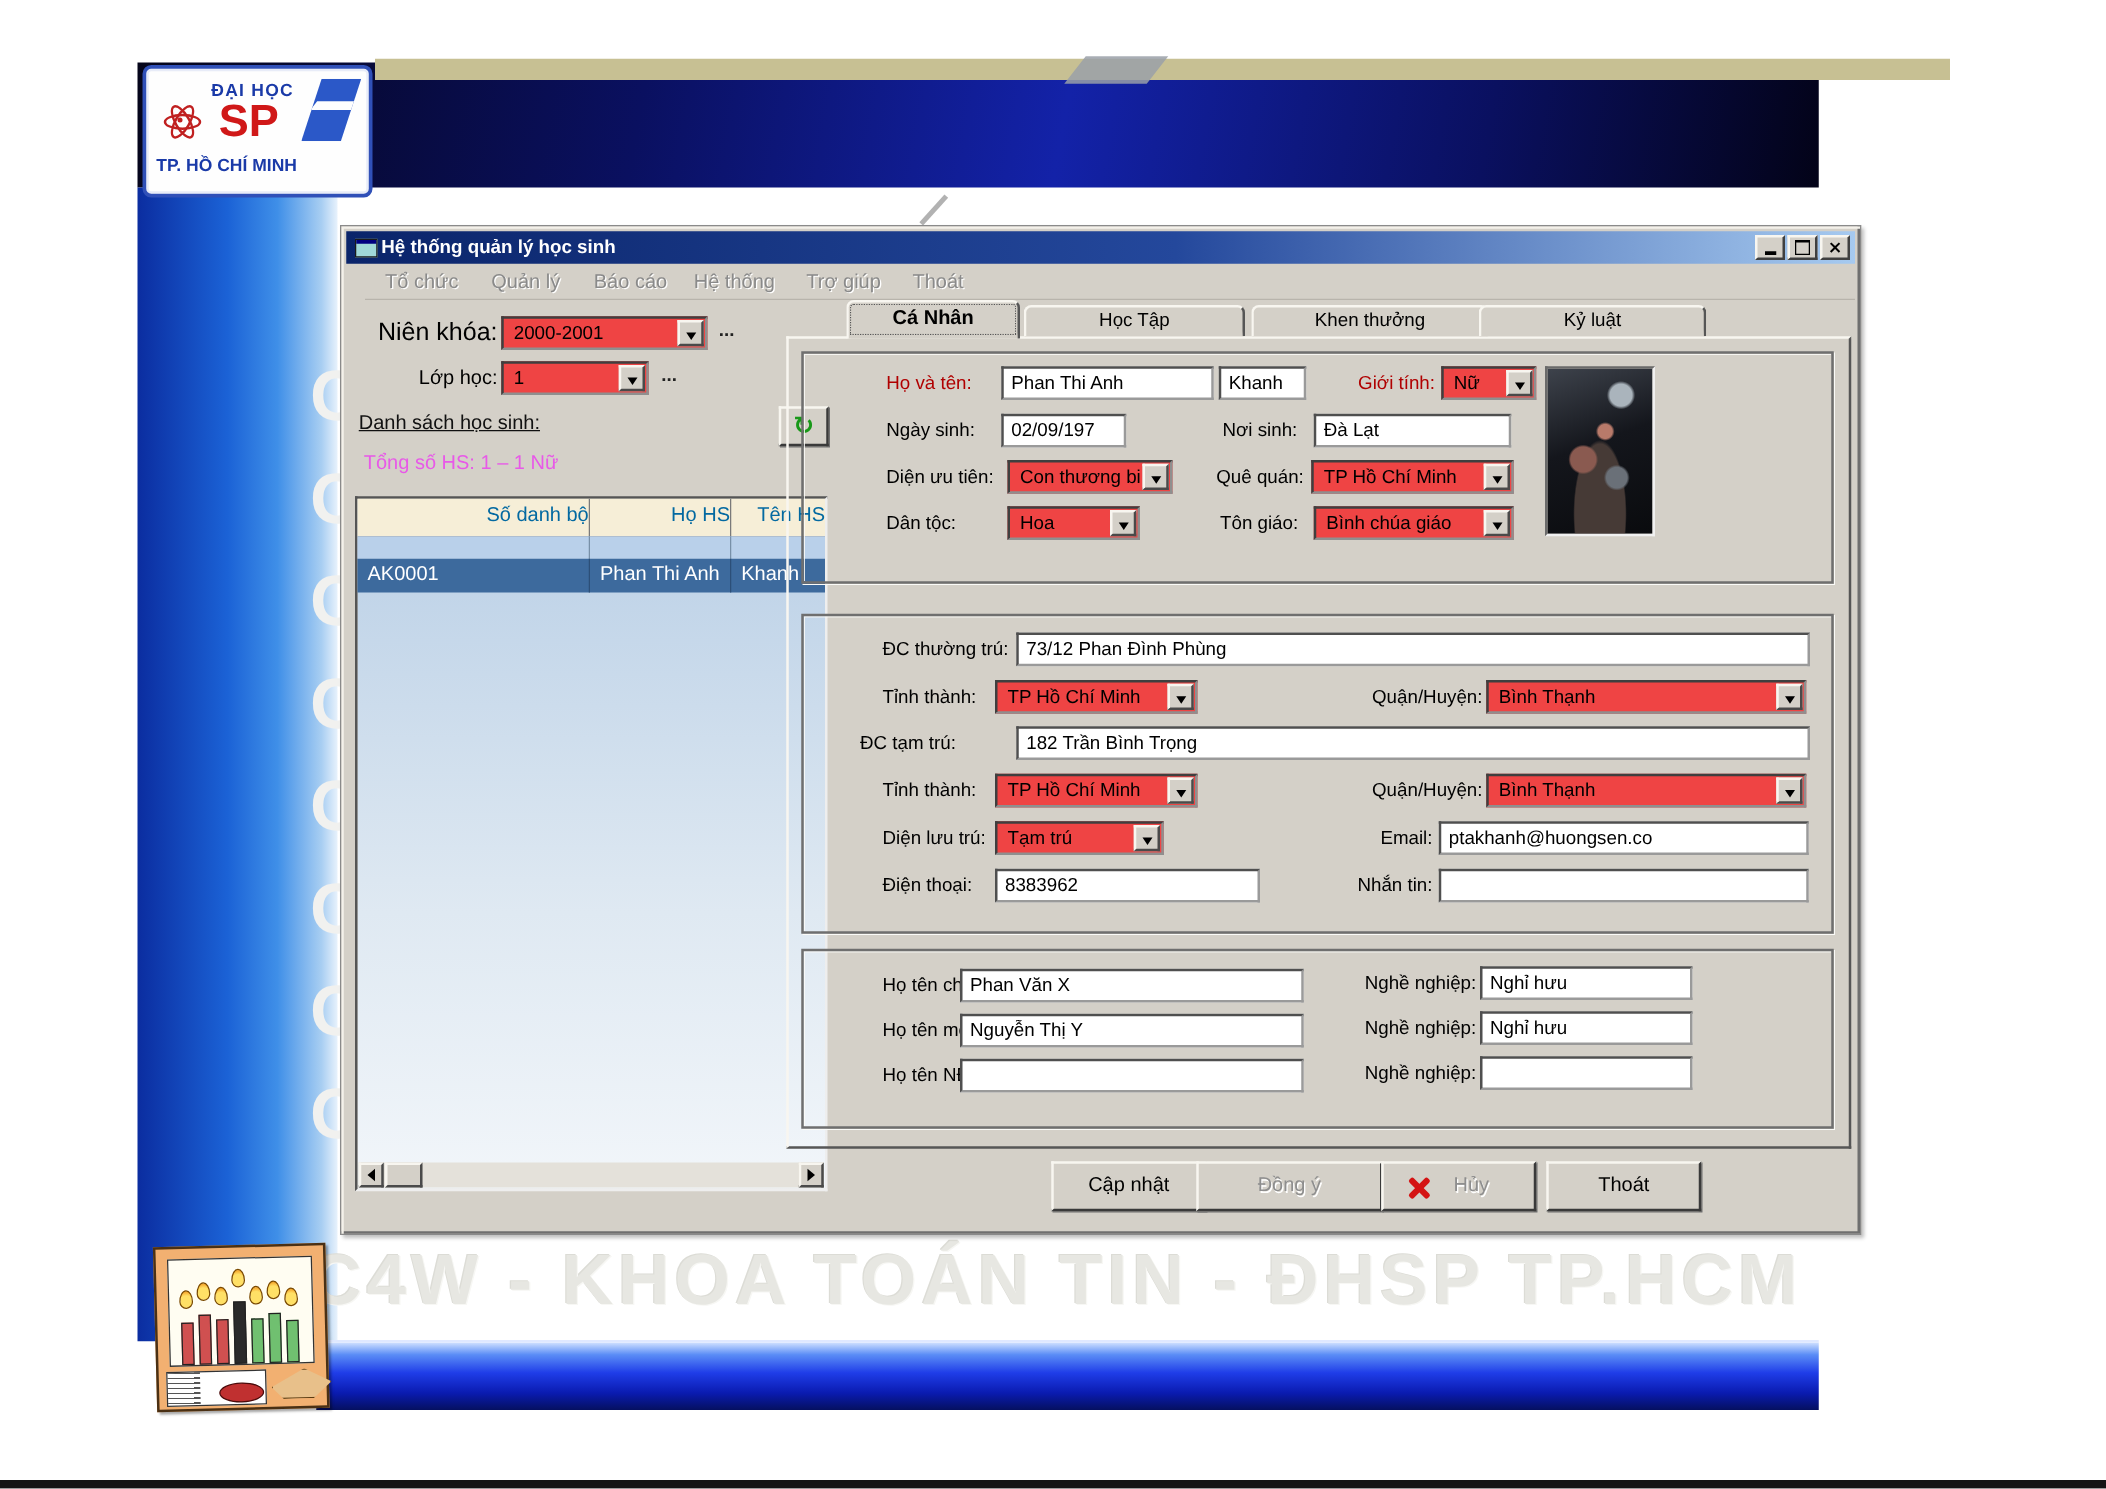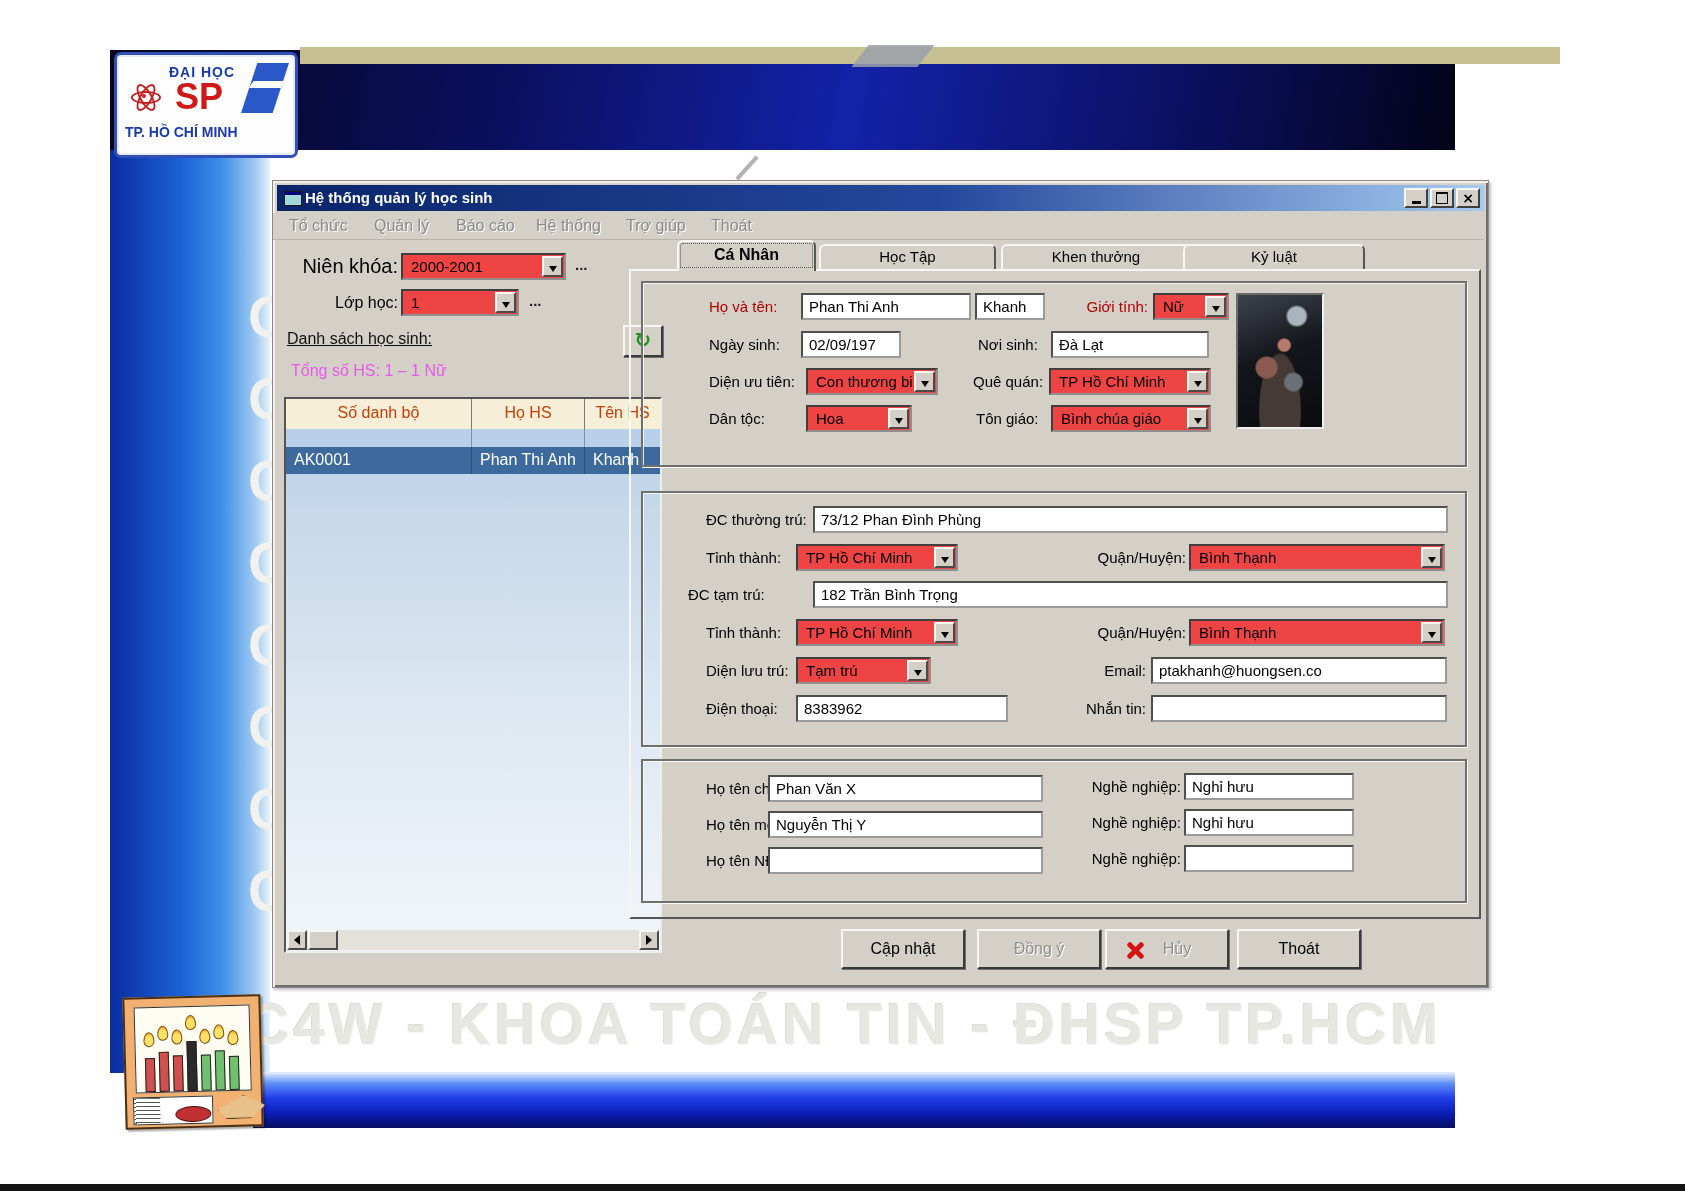--- a/index.html
+++ b/index.html
@@ -57,21 +57,21 @@
   .titlebar{position:absolute;left:4px;top:4px;right:4px;height:26px;
        background:linear-gradient(90deg,#0a246a 0%,#24489c 55%,#a6caf0 100%)}
   .titlebar .t{position:absolute;left:28px;top:4px;font:bold 15px/18px "Liberation Sans",sans-serif;color:#fff}
   .wicon{position:absolute;left:7px;top:6px;width:16px;height:13px;background:#9fd8d8;border:1px solid #1a1a1a}
   .wicon::before{content:"";position:absolute;left:0;top:0;right:0;height:3px;background:#000080}
   .winbtn{position:absolute;top:3px;width:24px;height:20px;background:#d4d0c8;box-sizing:border-box;
        border:2px solid;border-color:#f8f6f0 #404040 #404040 #f8f6f0;display:flex;align-items:center;justify-content:center}
   .winbtn .mini{width:9px;height:3px;background:#000;margin-top:9px}
   .winbtn .maxi{width:10px;height:9px;border:1px solid #000;border-top:2px solid #000}
   .winbtn .clos{font:bold 14px/14px "DejaVu Sans",sans-serif;color:#000}
-  .menubar{position:absolute;left:0;top:32px;right:4px;height:26px;background:#d4d0c8;border-bottom:1px solid #b8b4ac}
+  .menubar{position:absolute;left:19px;top:32px;right:4px;height:26px;background:#d4d0c8;border-bottom:1px solid #b8b4ac}
   .mitem{position:absolute;top:3px;font:16px/20px "Liberation Sans",sans-serif;color:#8a8a8a;text-shadow:1px 1px 0 #fff;white-space:nowrap}
 
   
   .lbl{position:absolute;font:15px/27px "Liberation Sans",sans-serif;color:#000;white-space:nowrap}
   .lbl.rt{text-align:right}
   .red{color:#b00000}
   .inp{position:absolute;box-sizing:border-box;height:27px;background:#fff;color:#000;margin:0;
        border:2px solid;border-color:#4f4f4f #9a9a9a #9a9a9a #4f4f4f;
        font:15px/23px "Liberation Sans",sans-serif;padding:0 6px;outline:none}
   .combo{position:absolute;box-sizing:border-box;height:27px;background:#ef4444;
@@ -99,21 +99,21 @@
        border:2px solid;border-color:#f8f6f0 #565656 #d4d0c8 #f8f6f0;border-bottom:none;border-radius:6px 6px 0 0;
        font:15px/21px "Liberation Sans",sans-serif;text-align:center;color:#000}
   .tab.active{top:59px;height:31px;z-index:3;font-weight:bold;font-size:16px;line-height:25px;
        outline:1px dotted #555;outline-offset:-4px}
 
   
   .list{position:absolute;left:11px;top:216px;width:378px;height:556px;box-sizing:border-box;
        border:2px solid;border-color:#555 #eee #eee #555;background:linear-gradient(180deg,#b9cfe6 0%,#dfe9f2 60%,#f2f6fa 100%)}
   .lhdr{position:absolute;left:0;top:0;right:0;height:30px;background:#f6eed7;border-bottom:2px solid #6a6a6a;display:flex}
   .lhdr .hc{box-sizing:border-box;border-right:1px solid #7a7a7a;font:16px/28px "Liberation Sans",sans-serif;
-       color:#c2410c;text-align:center;overflow:hidden;white-space:nowrap}
+       color:#0369a1;text-align:right;overflow:hidden;white-space:nowrap}
   .lrow{position:absolute;left:0;right:0;display:flex}
   .lrow .rc{box-sizing:border-box;border-right:1px solid #7890a8;overflow:hidden;white-space:nowrap;
        font:16px/26px "Liberation Sans",sans-serif;padding-left:8px}
   .rowsel{background:#3d6a9d;color:#fff}
   .rowempty{background:#b9d0ea}
   .hscroll{position:absolute;left:1px;right:1px;bottom:1px;height:20px;background:#e4e1da}
   .sbtn{position:absolute;top:0;width:20px;height:20px;background:#d4d0c8;box-sizing:border-box;
        border:2px solid;border-color:#f8f6f0 #4a4a4a #4a4a4a #f8f6f0;display:flex;align-items:center;justify-content:center}
   .tri-l{width:0;height:0;border:5px solid transparent;border-right:6px solid #000;margin-left:-5px}
   .tri-r{width:0;height:0;border:5px solid transparent;border-left:6px solid #000;margin-right:-5px}
@@ -389,21 +389,21 @@
     <input class="inp" style="left: 495px; top: 630px; width: 275px;" value="Nguyễn Thị Y">
     <span class="lbl rt" style="left:790px;top:628px;width:118px">Nghề nghiệp:</span>
     <input class="inp" style="left: 911px; top: 628px; width: 170px;" value="Nghỉ hưu">
 
     <span class="lbl" style="left:433px;top:666px">Họ tên NĐĐ:</span>
     <input class="inp" style="left: 495px; top: 666px; width: 275px;" value="">
     <span class="lbl rt" style="left:790px;top:664px;width:118px">Nghề nghiệp:</span>
     <input class="inp" style="left: 911px; top: 664px; width: 170px;" value="">
 
     <div class="btn" style="left:568px;top:748px;width:124px;height:40px">Cập nhật</div>
-    <div class="btn dis" style="left:704px;top:748px;width:124px;height:40px">Đồng ý</div>
+    <div class="btn dis" style="left:684px;top:748px;width:149px;height:40px">Đồng ý</div>
     <div class="btn dis" style="left:832px;top:748px;width:124px;height:40px;padding-left:20px">
       <span class="xmark"></span>
       <span>Hủy</span>
     </div>
     <div class="btn" style="left:964px;top:748px;width:124px;height:40px">Thoát</div>
 
   </div>
 </div>
 
 </body></html>

